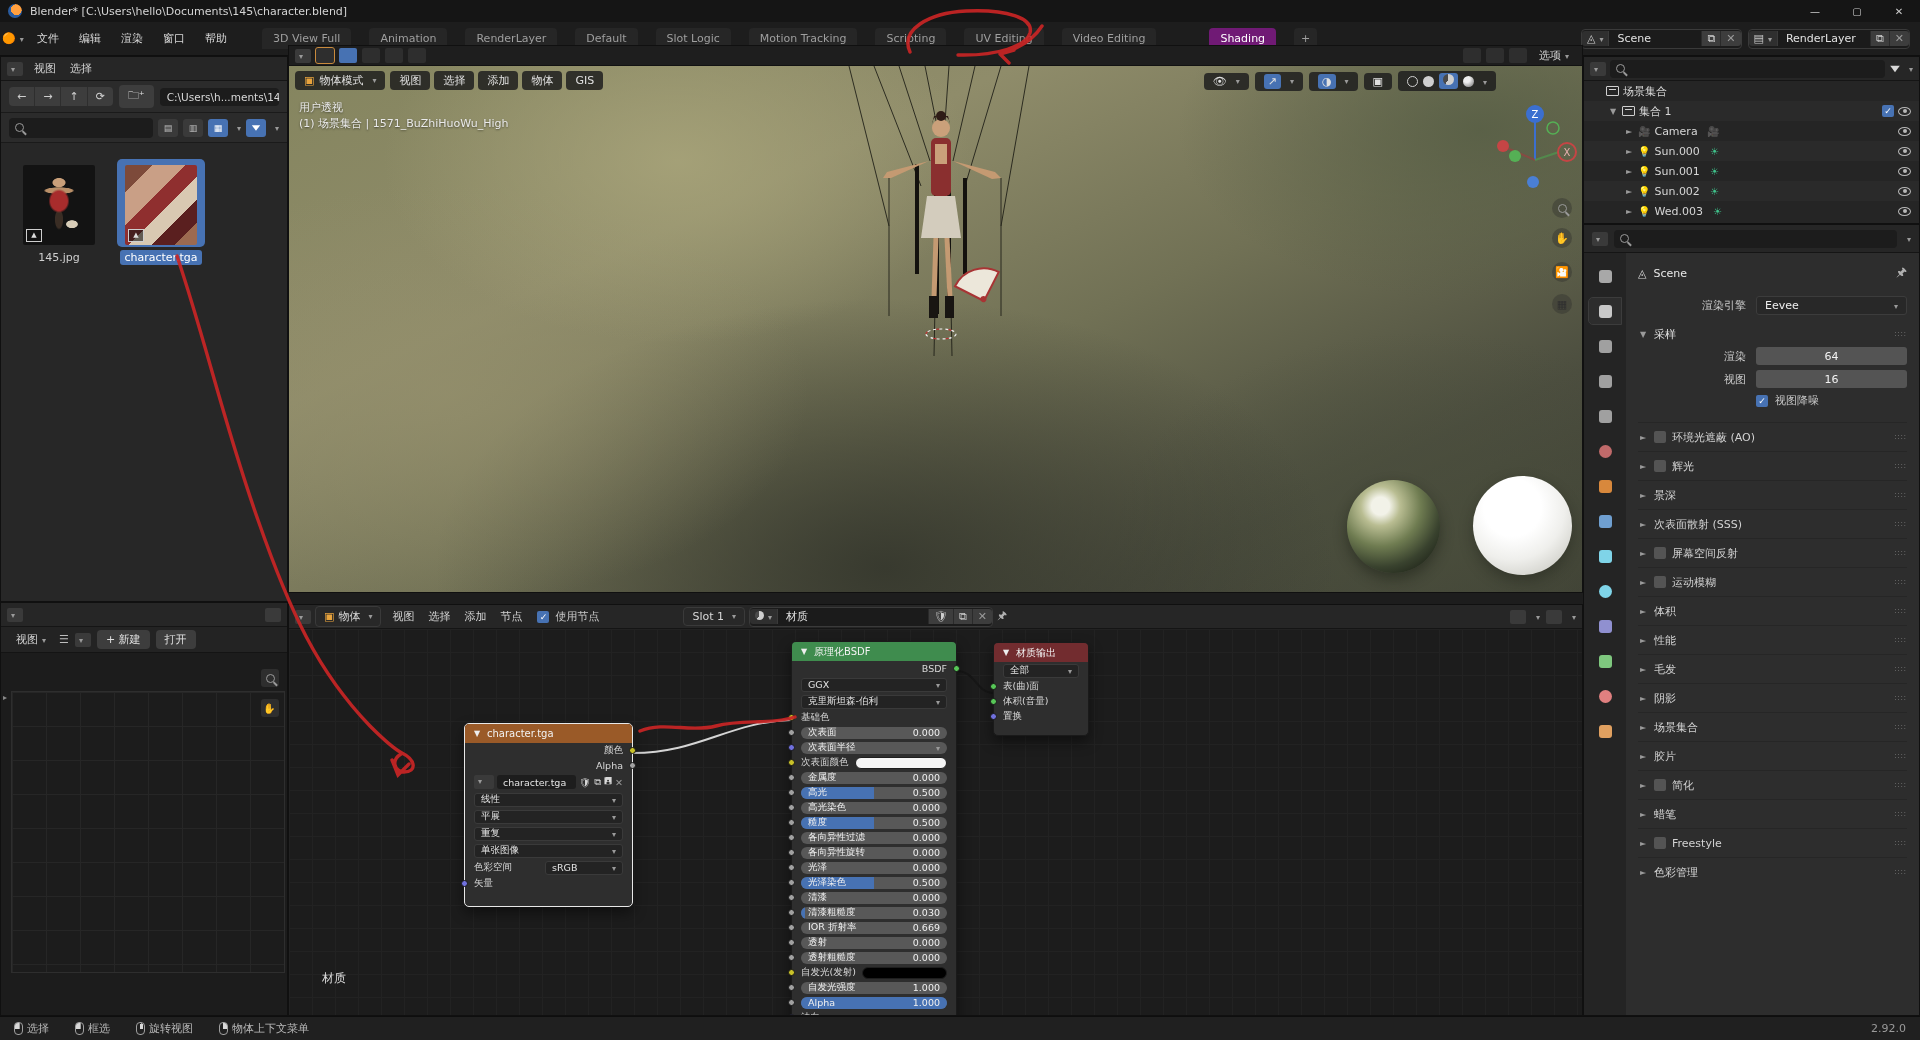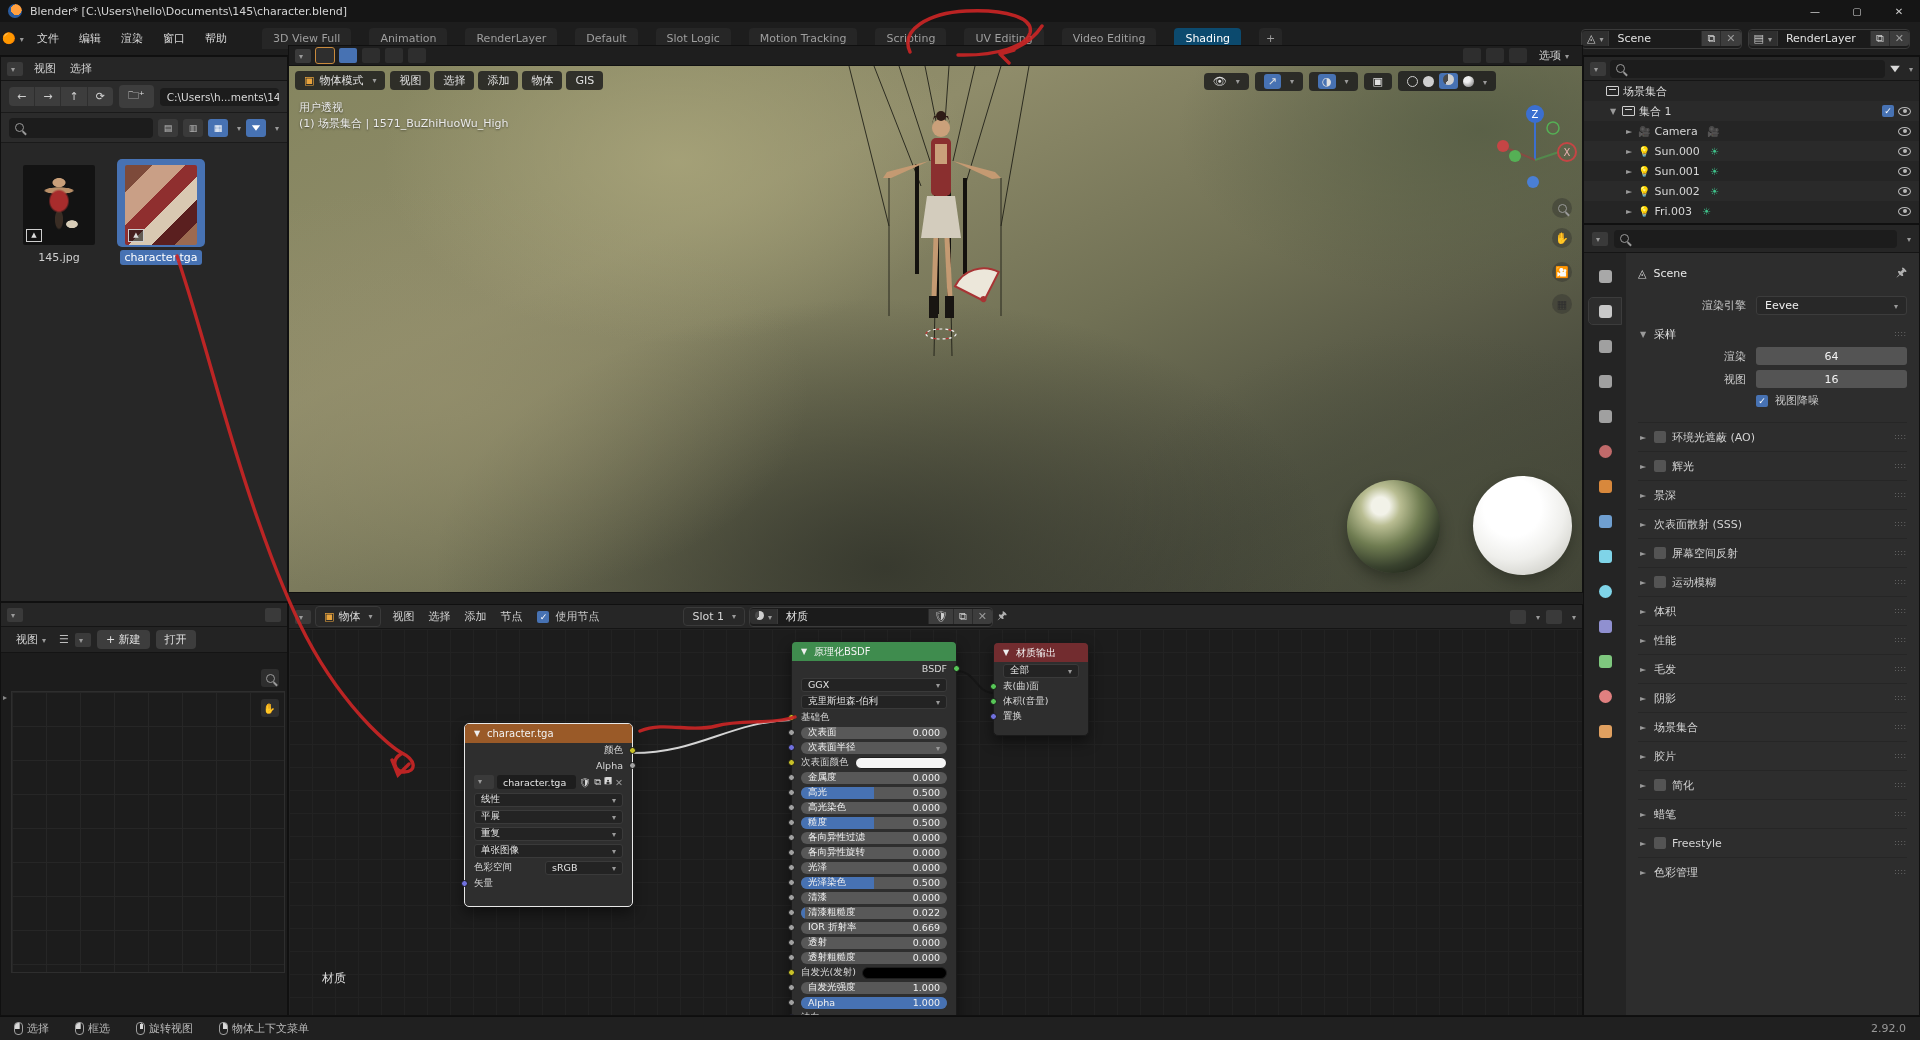--- a/index.html
+++ b/index.html
@@ -32,21 +32,21 @@
   .winbtns { margin-left:auto; display:flex; }
   .winbtn { width:42px; height:22px; display:flex; align-items:center; justify-content:center; color:#cfcfcf; font-size:10px; }
 
   
   #topbar { left:0; top:22px; width:1920px; height:34px; background:#1d1d1d; border-bottom:1px solid #0f0f0f; display:flex; align-items:center; }
   #app-menu-btn { width:26px; text-align:center; }
   #topbar-menus { display:flex; gap:2px; margin-left:2px; }
   #topbar-menus .tmenu { padding:3px 9px; border-radius:3px; color:#d8d8d8; }
   #topbar-tabs { display:flex; gap:18px; margin-left:26px; }
   .wtab { padding:4px 11px; border-radius:4px 4px 0 0; background:#262626; color:#9f9f9f; font-size:11px; }
-  .wtab.active { background:#0c4a6e; color:#ffffff; }
+  .wtab.active { background:#701a75; color:#ffffff;margin-left:35px; }
   .wtab.plus { padding:4px 7px; }
   #topbar-right { margin-left:auto; display:flex; align-items:center; gap:6px; margin-right:10px; }
   .idfield { background:#1b1b1b; border:1px solid #3a3a3a; border-radius:4px; height:20px; display:flex; align-items:center; }
   .idfield .icobox { background:#2f2f2f; border-right:1px solid #3a3a3a; padding:1px 5px; border-radius:3px 0 0 3px; }
   .idfield .name { padding:0 8px; color:#e2e2e2; min-width:92px; }
   .idfield .sq { background:#3d3d3d; border-left:1px solid #2a2a2a; padding:1px 5px; color:#cfcfcf; }
   .idfield .sq.x { border-radius:0 3px 3px 0; color:#9a9a9a; }
 
   
   .editor { position:absolute; overflow:hidden; border:1px solid #101010; }
@@ -467,21 +467,21 @@
           <span class="tri">►</span>
           <span class="obj-ico" style="color: rgb(232, 163, 61);">💡</span>
           <span>Sun.002</span>
           <span class="obj-ico" style="color: rgb(63, 192, 138); margin-left: 6px;">☀</span>
           <span class="ol-spacer"></span>
           <span class="eye"></span>
         </div>
         <div class="ol-row" style="padding-left: 40px;">
           <span class="tri">►</span>
           <span class="obj-ico" style="color: rgb(232, 163, 61);">💡</span>
-          <span>Fri.003</span>
+          <span>Wed.003</span>
           <span class="obj-ico" style="color: rgb(63, 192, 138); margin-left: 6px;">☀</span>
           <span class="ol-spacer"></span>
           <span class="eye"></span>
         </div>
       </div>
   </div>
 
   <div id="properties" class="editor">
     <div id="prop-header">
       <span class="icon-sq dd"></span>
@@ -869,21 +869,21 @@
               <span class="nwidget">
                 <span class="wl">清漆</span>
                 <span class="wv">0.000</span>
               </span>
             </div>
             <div class="nrow">
               <span class="socket in sk-gray"></span>
               <span class="nwidget">
                 <span class="fillbar" style="width: 3%;"></span>
                 <span class="wl">清漆粗糙度</span>
-                <span class="wv">0.022</span>
+                <span class="wv">0.030</span>
               </span>
             </div>
             <div class="nrow">
               <span class="socket in sk-gray"></span>
               <span class="nwidget">
                 <span class="wl">IOR 折射率</span>
                 <span class="wv">0.669</span>
               </span>
             </div>
             <div class="nrow">

